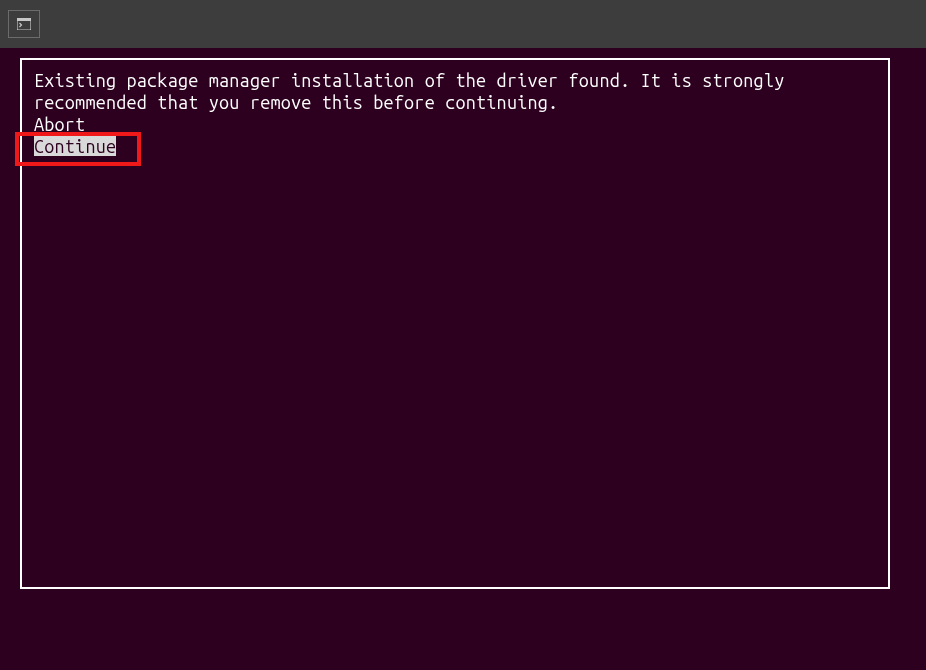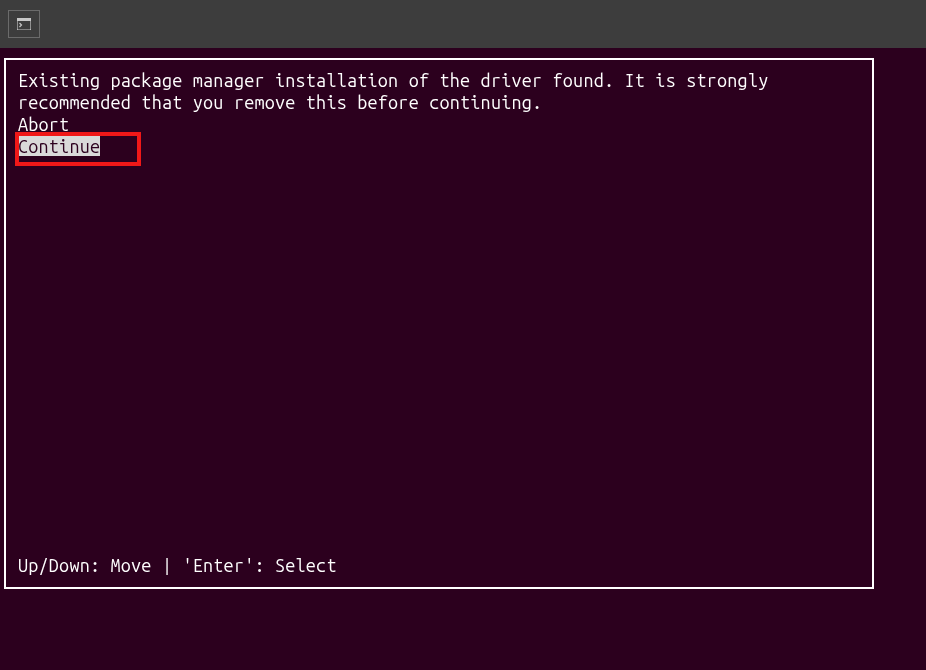--- a/index.html
+++ b/index.html
@@ -37,21 +37,21 @@
       height: 12px;
       display: flex;
       align-items: center;
       justify-content: center;
     }
     .title-bar-icon svg {
       fill: #c8c8c8;
     }
     .terminal-container {
       position: absolute;
-      left: 4px;
+      left: 20px;
       top: 58px;
       width: 870px;
       height: 531px;
       border: 2px solid #ffffff;
       background: #2c001e;
       padding: 10px 12px;
       display: flex;
       flex-direction: column;
     }
     .terminal-content {
@@ -103,16 +103,15 @@
         <path d="M2.5 5 L4.5 7 L2.5 9" fill="none" stroke="#c8c8c8" stroke-width="1.2"></path>
       </svg>
     </span>
   </div>
 </div>
 
 <div class="terminal-container">
   <div class="terminal-content"><span class="message-text">Existing package manager installation of the driver found. It is strongly recommended that you remove this before continuing.</span>
 <span class="option-item option-normal">Abort</span>
 <span class="option-item option-selected">Continue</span></div>
-  <div class="footer-text">Up/Down: Move | 'Enter': Select</div>
 </div>
 
 <div class="highlight-box"></div>
 
 </body></html>

